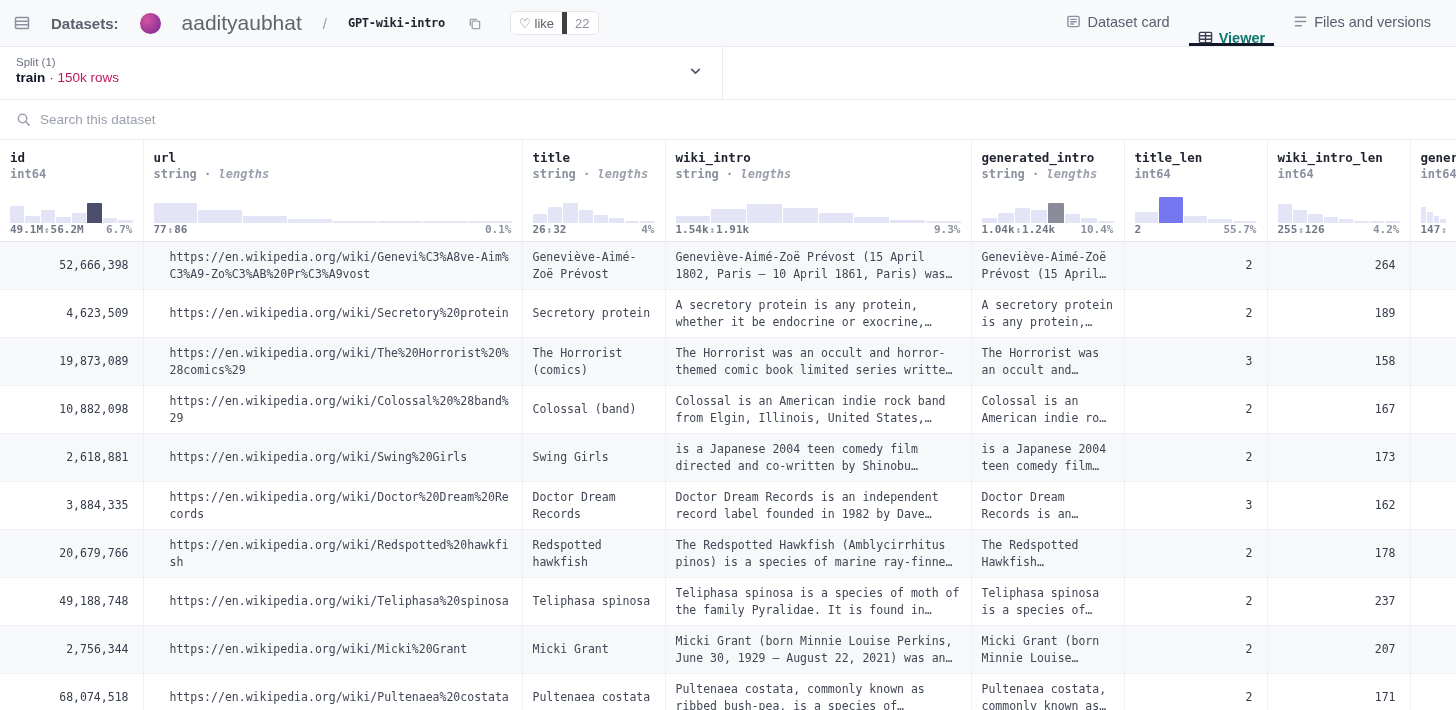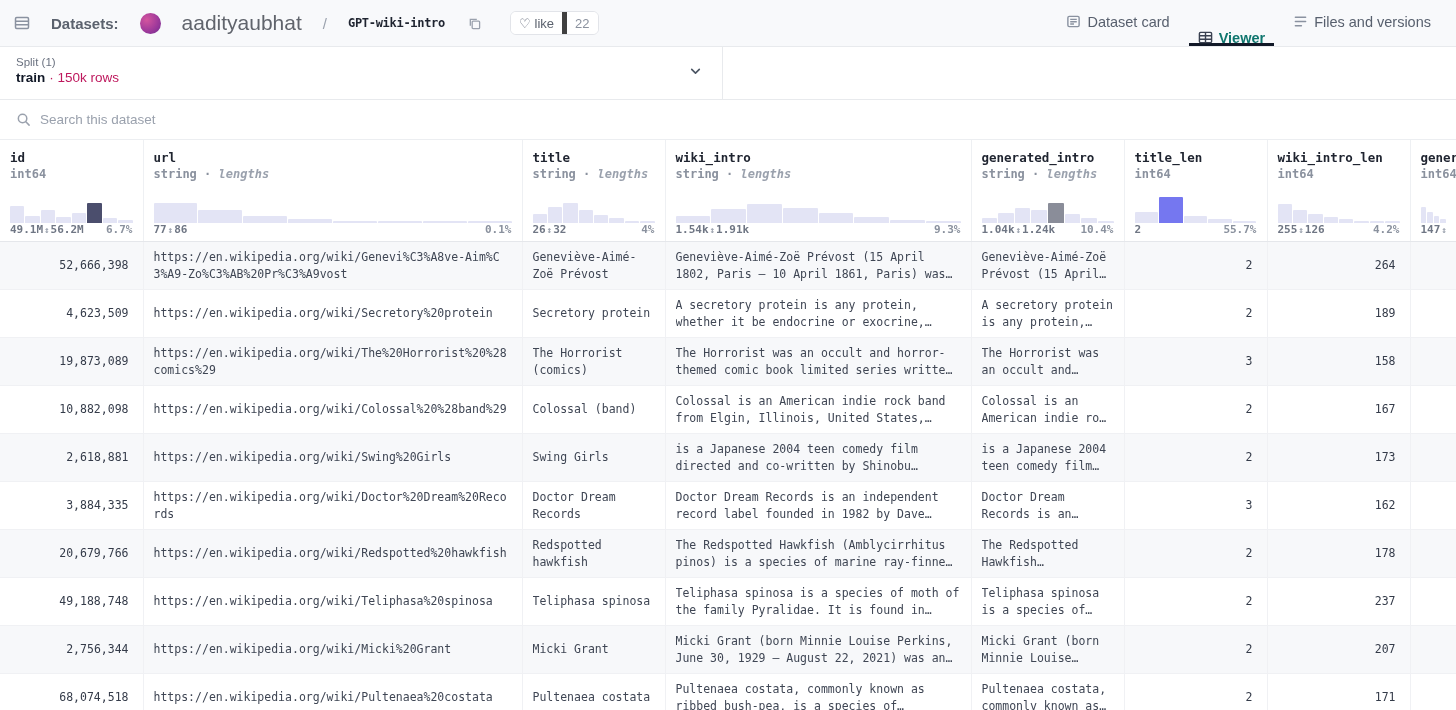--- a/index.html
+++ b/index.html
@@ -73,21 +73,21 @@
   .arrow { font-size:9px; color:#9aa1ad; margin:0 1px; }
   .pct { color:#8a919e; margin-left:6px; }
 
   td { font-size:11.5px; color:#3f4654; padding:6px 10px; height:48px;
     border-right:1px solid #f0f1f4; border-bottom:1px solid #f0f1f4;
     vertical-align:middle; overflow:hidden; cursor:pointer; }
   tbody tr:nth-child(odd) td { background:#f7f8fa; }
   td.num { text-align:right; padding-right:14px; color:#343b49; }
   .clamp { display:-webkit-box; -webkit-line-clamp:2; -webkit-box-orient:vertical;
     overflow:hidden; line-height:1.42; }
-  td.url .clamp { word-break:break-all; }
+  td.url .clamp { word-break:break-all;margin-left:16px; }
 </style>
 </head>
 <body>
 
 <div class="app">
 
   <header class="topbar">
     <div class="topbar-left">
       <span class="hdr-icon">
         <svg width="16" height="16" viewBox="0 0 16 16" fill="none" stroke="#8a92a0" stroke-width="1.5">

